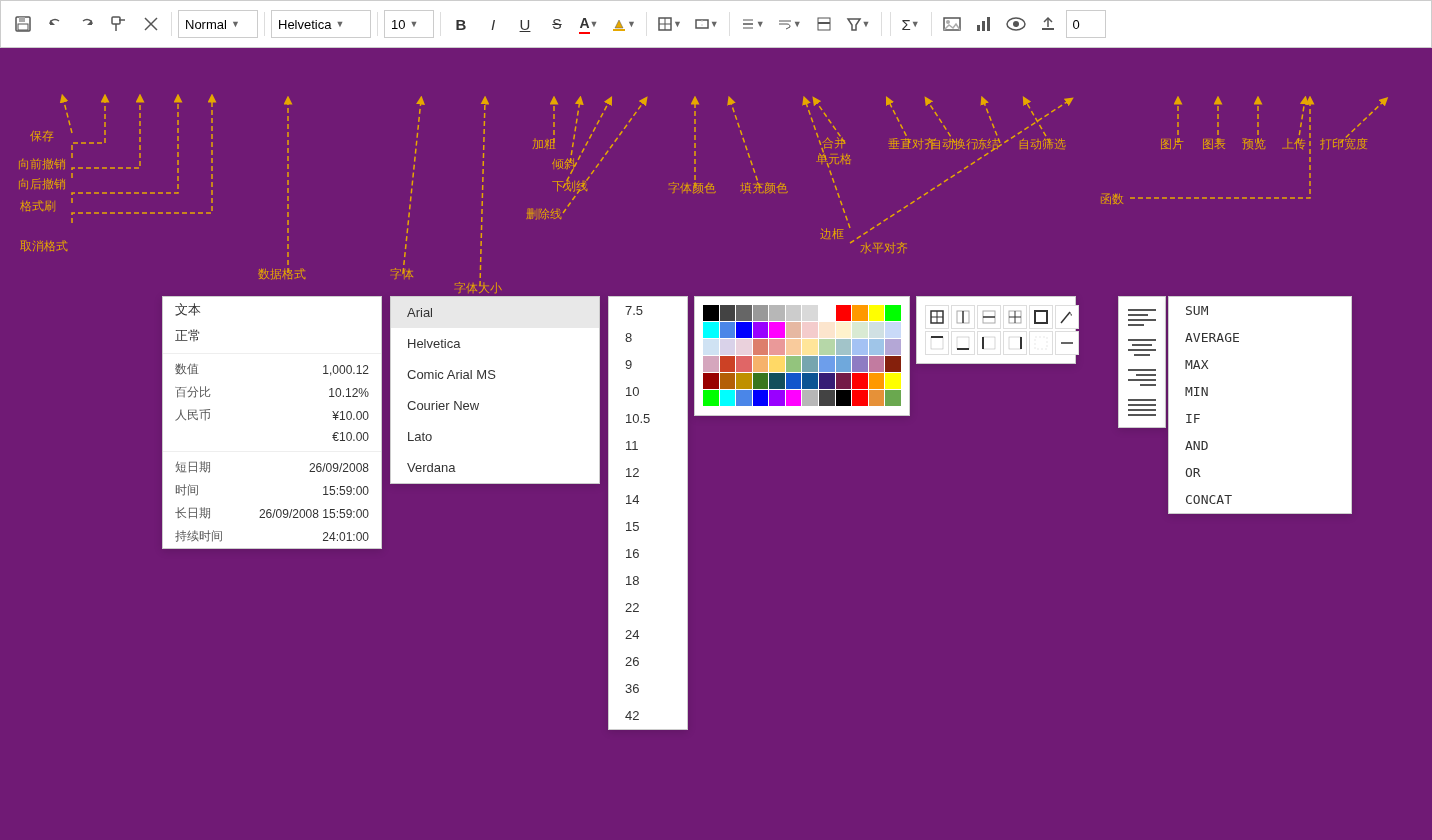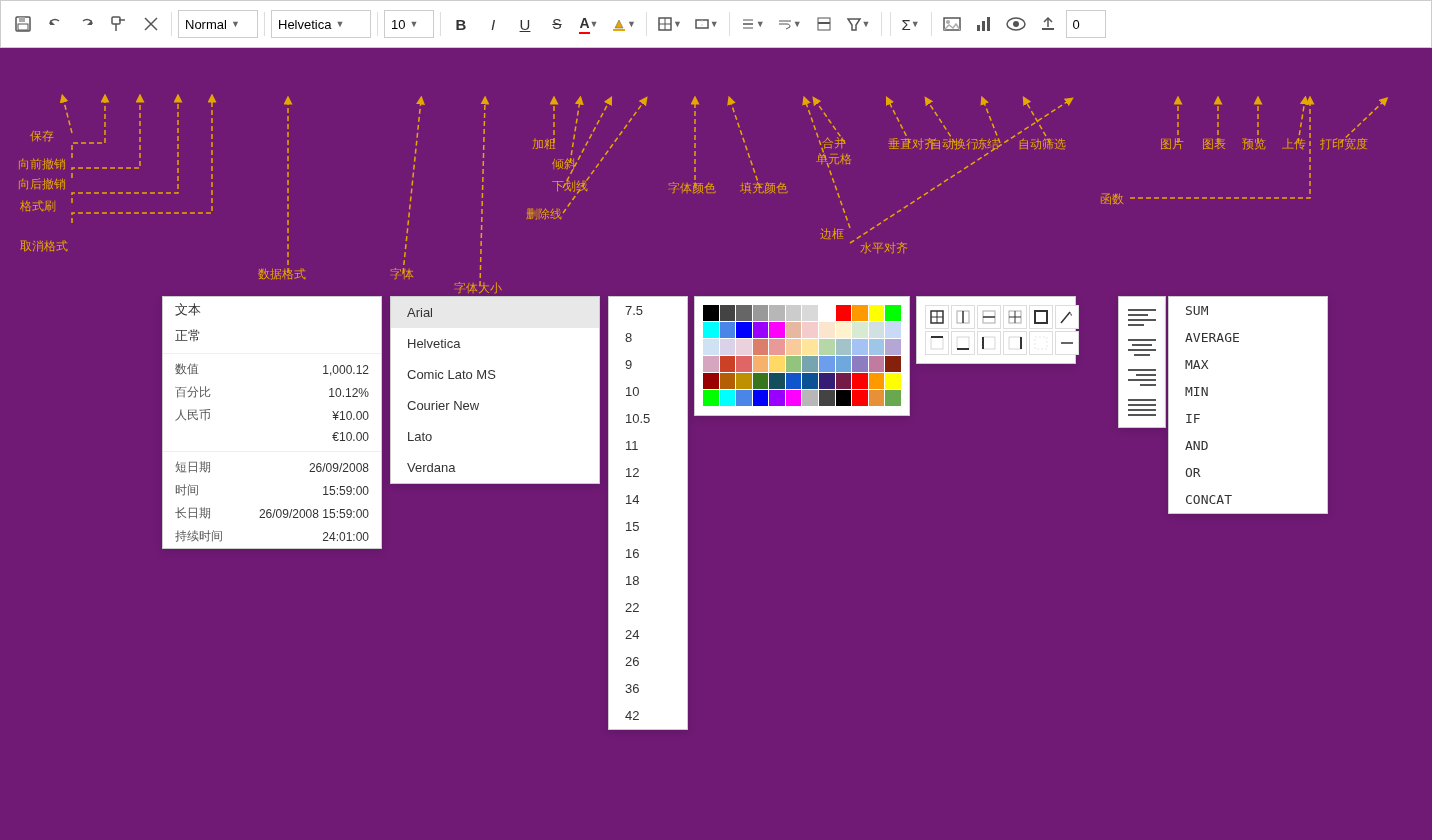--- a/index.html
+++ b/index.html
@@ -195,21 +195,21 @@
       justify-content: center;
       margin: 2px auto;
     }
     .align-lines { display: flex; flex-direction: column; gap: 3px; }
     .align-line { height: 2px; background: #555; }
 
     
     #func-panel {
       top: 248px;
       left: 1168px;
-      width: 160px;
+      width: 184px;
     }
     .func-item {
       padding: 6px 16px;
       font-size: 13px;
       cursor: pointer;
       color: #333;
       font-family: monospace;
     }
 
     
@@ -545,21 +545,21 @@
     </div>
     <div class="format-row">
       <span class="format-row-label">持续时间</span>
       <span class="format-row-value">24:01:00</span>
     </div>
   </div>
 
   <div id="font-panel" class="panel">
     <div class="font-item font-item-selected">Arial</div>
     <div class="font-item">Helvetica</div>
-    <div class="font-item">Comic Lato MS</div>
+    <div class="font-item">Comic Arial MS</div>
     <div class="font-item">Courier New</div>
     <div class="font-item">Lato</div>
     <div class="font-item">Verdana</div>
   </div>
 
   <div id="fontsize-panel" class="panel">
     <div class="size-item">7.5</div>
     <div class="size-item">8</div>
     <div class="size-item">9</div>
     <div class="size-item">10</div>

